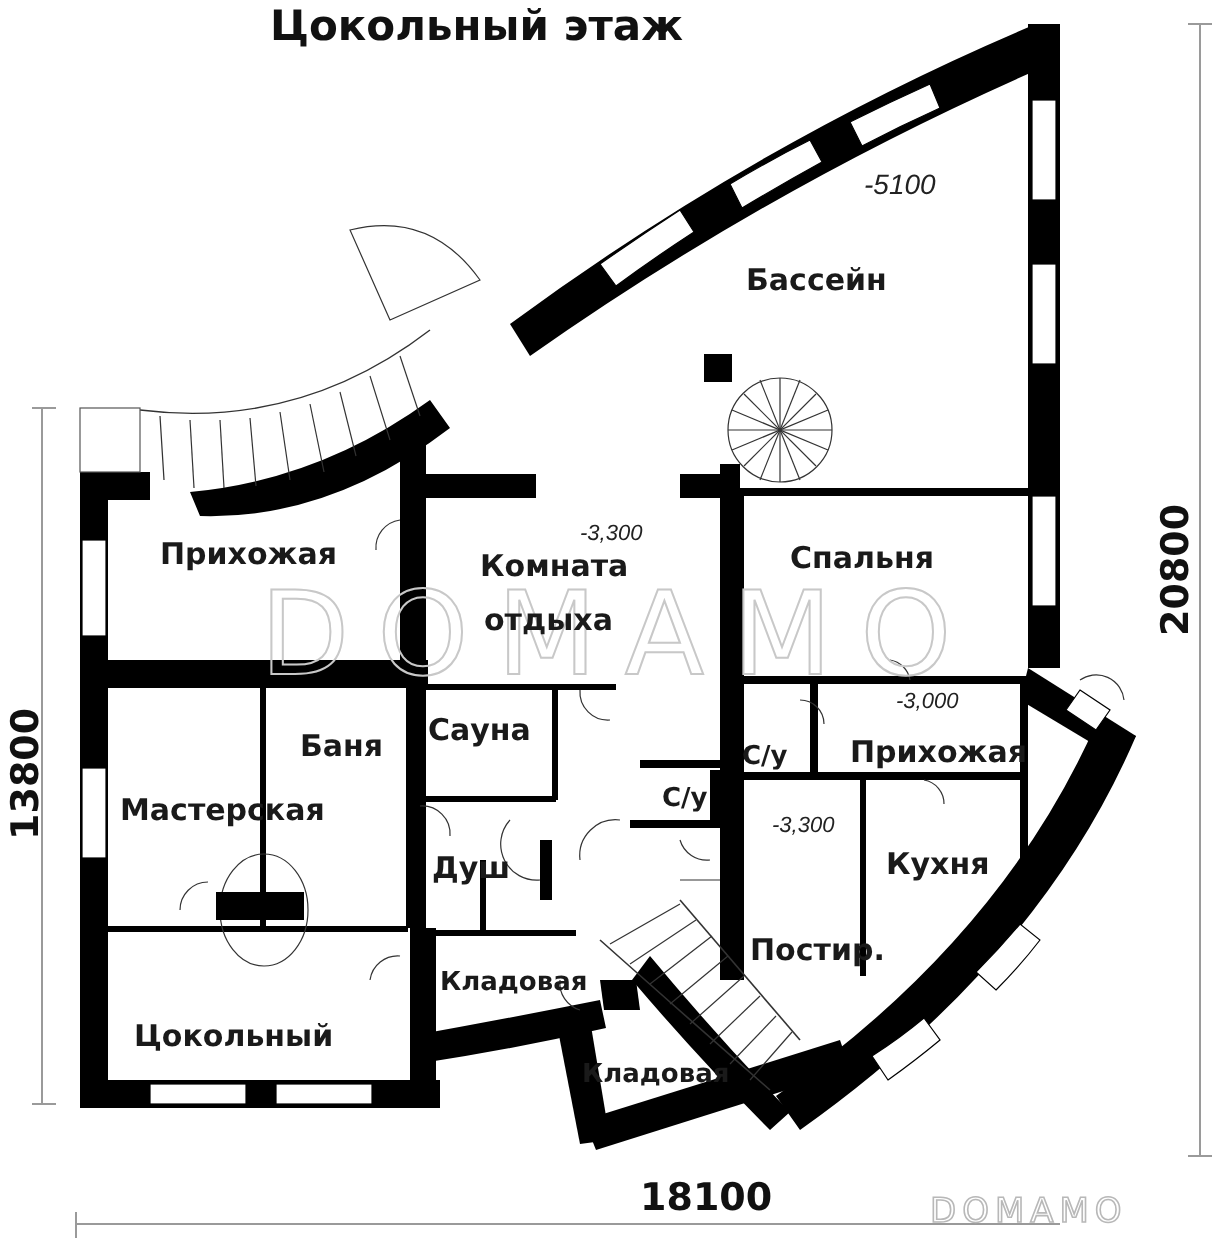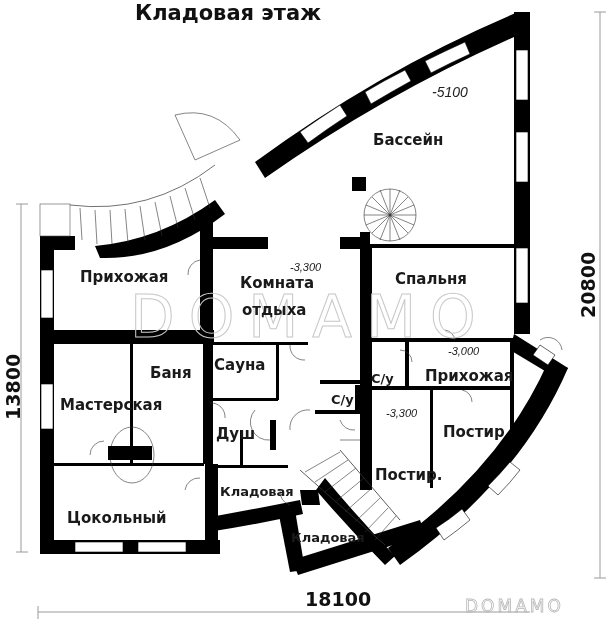--- a/index.html
+++ b/index.html
@@ -165,40 +165,40 @@
     <path d="M255 410 A 18 18 0 0 0 270 440"></path>
     <path d="M340 420 A 14 14 0 0 0 355 430"></path>
     <path d="M280 490 A 14 14 0 0 0 290 505"></path>
     <path d="M540 340 A 14 14 0 0 1 562 350"></path>
   </g>
 </svg>
 
 <div class="wm" style="left:130px; top:283px; font-size:58px;">DOMAMO</div>
 <div class="wm-sm" style="left:465px; top:596px;">DOMAMO</div>
 
-<div class="title">Кладовая этаж</div>
+<div class="title">Цокольный этаж</div>
 
 <div class="lbl room" style="left:373px; top:133px;">Бассейн</div>
 <div class="lbl room" style="left:80px; top:270px;">Прихожая</div>
 <div class="lbl room" style="left:240px; top:276px;">Комната</div>
 <div class="lbl room" style="left:242px; top:303px;">отдыха</div>
 <div class="lbl room" style="left:395px; top:272px;">Спальня</div>
 <div class="lbl room" style="left:150px; top:366px;">Баня</div>
 <div class="lbl room" style="left:214px; top:358px;">Сауна</div>
 <div class="lbl room" style="left:60px; top:398px;">Мастерская</div>
 <div class="lbl room-sm" style="left:371px; top:372px;">С/у</div>
 <div class="lbl room-sm" style="left:331px; top:393px;">С/у</div>
 <div class="lbl room" style="left:425px; top:369px;">Прихожая</div>
 <div class="lbl room" style="left:216px; top:427px;">Душ</div>
-<div class="lbl room" style="left:443px; top:425px;">Постир</div>
+<div class="lbl room" style="left:443px; top:425px;">Кухня</div>
 <div class="lbl room" style="left:375px; top:468px;">Постир.</div>
 <div class="lbl room-sm" style="left:220px; top:485px;">Кладовая</div>
 <div class="lbl room-sm" style="left:291px; top:531px;">Кладовая</div>
 <div class="lbl room" style="left:67px; top:511px;">Цокольный</div>
 
 <div class="lvl lvl-lg" style="left:432px; top:84px;">-5100</div>
 <div class="lvl" style="left:290px; top:261px;">-3,300</div>
 <div class="lvl" style="left:448px; top:345px;">-3,000</div>
 <div class="lvl" style="left:386px; top:407px;">-3,300</div>
 
-<div class="dim" style="left:305px; top:588px;">18100</div>
+<div class="dim" style="left:320px; top:588px;">18100</div>
 <div class="dim dim-v" style="left:2px; top:420px; transform: rotate(-90deg);">13800</div>
 <div class="dim dim-v" style="left:577px; top:318px; transform: rotate(-90deg);">20800</div>
 
 </body></html>

